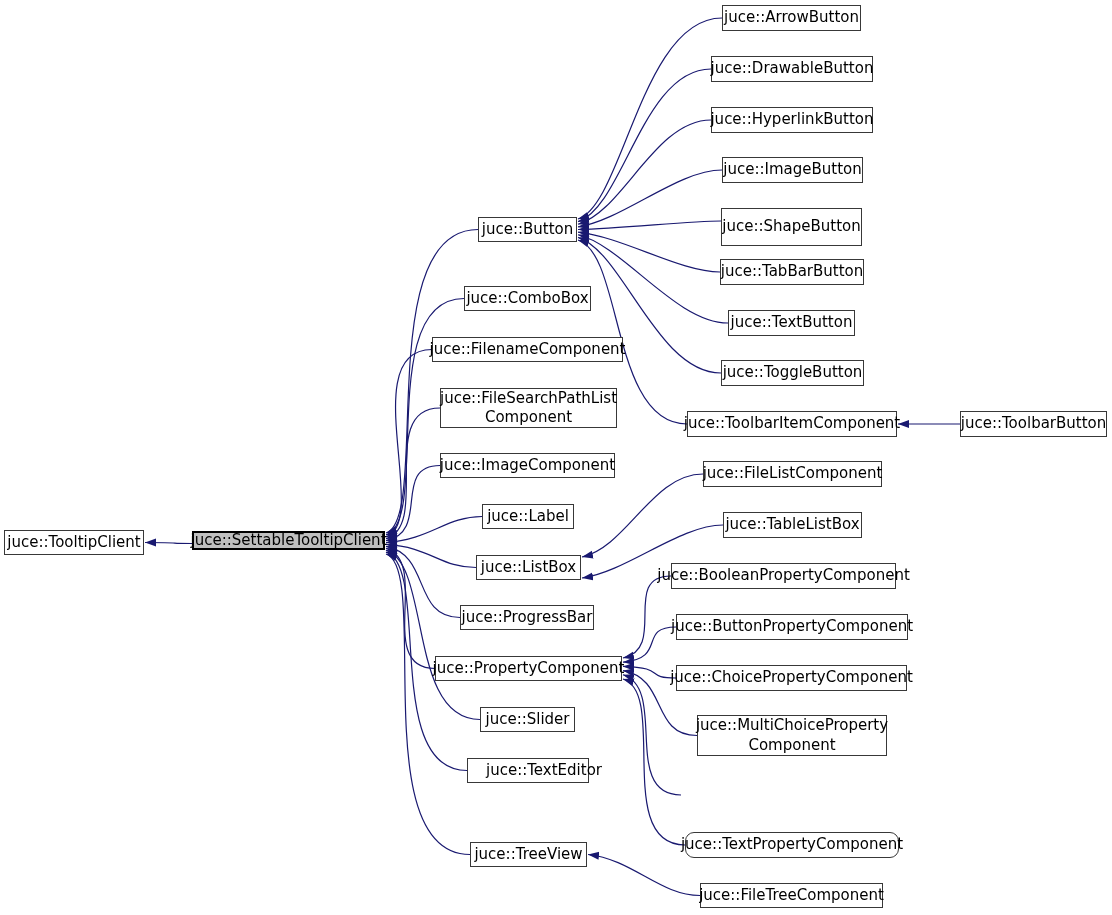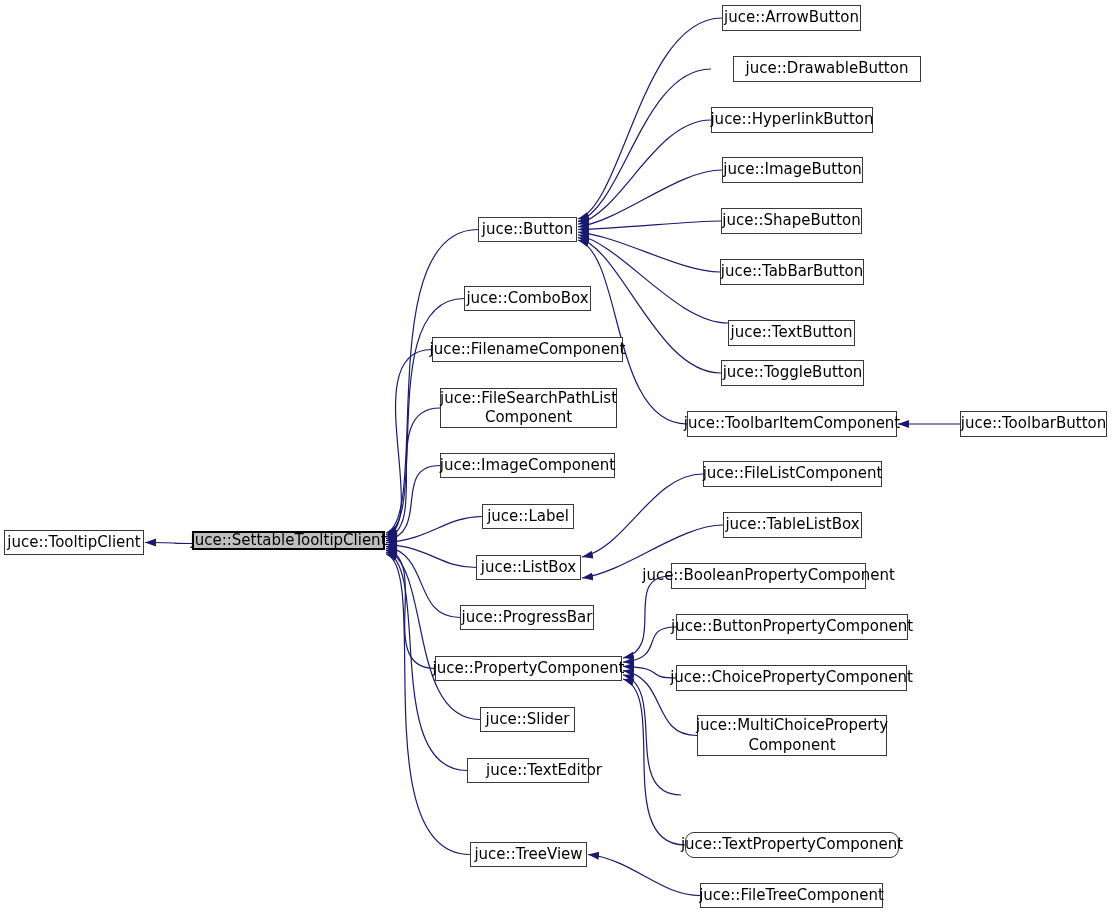--- a/index.html
+++ b/index.html
@@ -102,31 +102,31 @@
 Component</div>
     <div class="node" style="left: 440px; top: 453px; width: 175px; height: 25px;">juce::ImageComponent</div>
     <div class="node" style="left: 482px; top: 504px; width: 92px; height: 25px;">juce::Label</div>
     <div class="node" style="left: 476px; top: 555px; width: 105px; height: 25px;">juce::ListBox</div>
     <div class="node" style="left: 460px; top: 605px; width: 134px; height: 25px;">juce::ProgressBar</div>
     <div class="node" style="left: 435px; top: 656px; width: 187px; height: 25px;">juce::PropertyComponent</div>
     <div class="node" style="left: 480px; top: 707px; width: 95px; height: 25px;">juce::Slider</div>
     <div class="node" style="left: 467px; top: 758px; width: 122px; height: 25px; padding-left: 32px;">juce::TextEditor</div>
     <div class="node" style="left: 470px; top: 842px; width: 117px; height: 25px;">juce::TreeView</div>
     <div class="node" style="left: 722px; top: 5px; width: 139px; height: 26px;">juce::ArrowButton</div>
-    <div class="node" style="left: 733px; top: 56px; width: 188px; height: 26px;">juce::DrawableButton</div>
+    <div class="node" style="left: 711px; top: 56px; width: 162px; height: 26px;">juce::DrawableButton</div>
     <div class="node" style="left: 711px; top: 107px; width: 162px; height: 26px;">juce::HyperlinkButton</div>
     <div class="node" style="left: 722px; top: 157px; width: 141px; height: 26px;">juce::ImageButton</div>
-    <div class="node" style="left: 721px; top: 208px; width: 141px; height: 26px;">juce::ShapeButton</div>
+    <div class="node" style="left: 721px; top: 208px; width: 141px; height: 38px;">juce::ShapeButton</div>
     <div class="node" style="left: 720px; top: 259px; width: 144px; height: 26px;">juce::TabBarButton</div>
-    <div class="node" style="left: 728px; top: 320px; width: 127px; height: 26px;">juce::TextButton</div>
+    <div class="node" style="left: 728px; top: 310px; width: 127px; height: 26px;">juce::TextButton</div>
     <div class="node" style="left: 721px; top: 360px; width: 143px; height: 26px;">juce::ToggleButton</div>
     <div class="node" style="left: 687px; top: 411px; width: 210px; height: 26px;">juce::ToolbarItemComponent</div>
     <div class="node" style="left: 960px; top: 411px; width: 147px; height: 26px;">juce::ToolbarButton</div>
     <div class="node" style="left: 703px; top: 461px; width: 179px; height: 26px;">juce::FileListComponent</div>
     <div class="node" style="left: 723px; top: 512px; width: 139px; height: 26px;">juce::TableListBox</div>
-    <div class="node" style="left: 671px; top: 563px; width: 195px; height: 26px;">juce::BooleanPropertyComponent</div>
+    <div class="node" style="left: 671px; top: 563px; width: 225px; height: 26px;">juce::BooleanPropertyComponent</div>
     <div class="node" style="left: 676px; top: 614px; width: 232px; height: 26px;">juce::ButtonPropertyComponent</div>
     <div class="node" style="left: 676px; top: 665px; width: 231px; height: 26px;">juce::ChoicePropertyComponent</div>
     <div class="node" style="left: 697px; top: 715px; width: 190px; height: 41px;">juce::MultiChoiceProperty
 Component</div>
     <div class="node" style="left: 685px; top: 832px; width: 214px; height: 26px; border-radius: 9px;">juce::TextPropertyComponent</div>
     <div class="node" style="left: 700px; top: 883px; width: 183px; height: 25px;">juce::FileTreeComponent</div>
   </div>
 
 </body></html>

